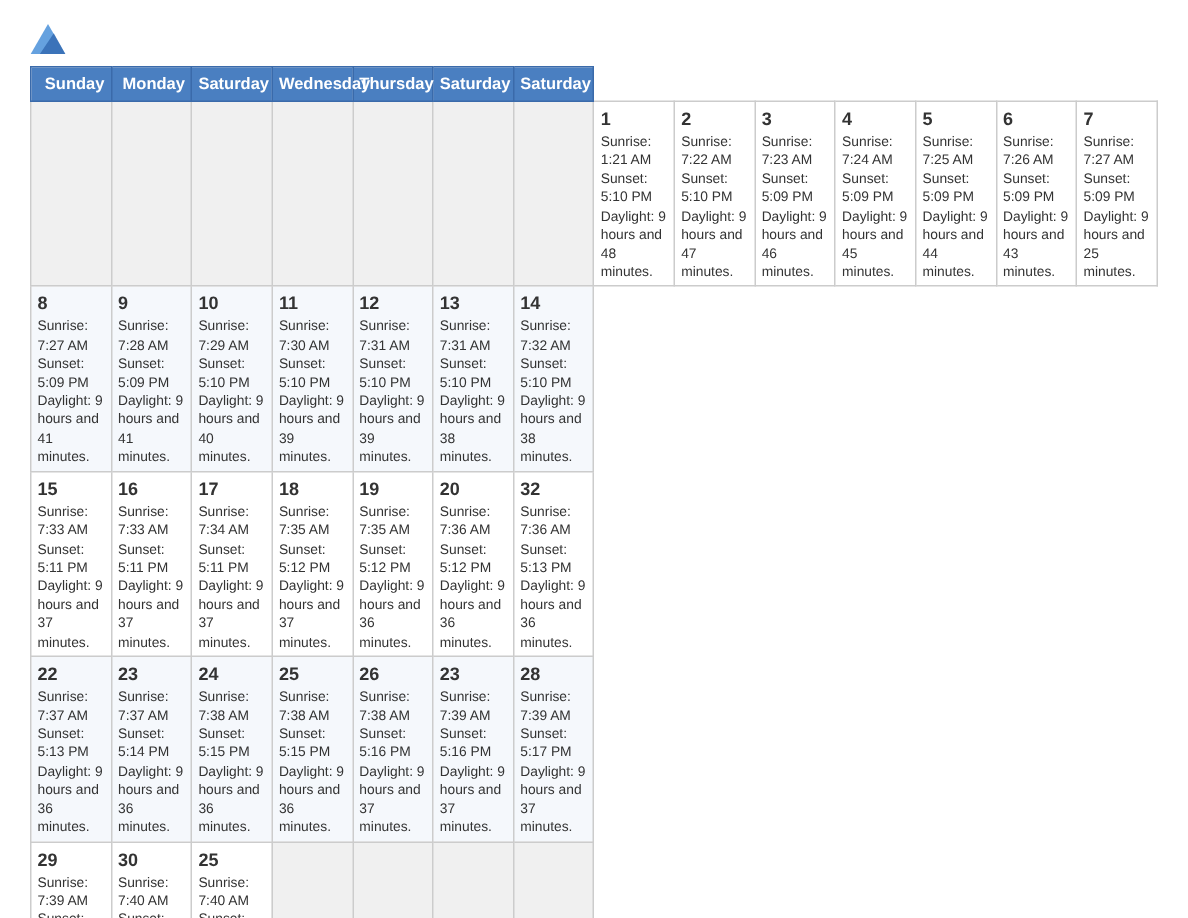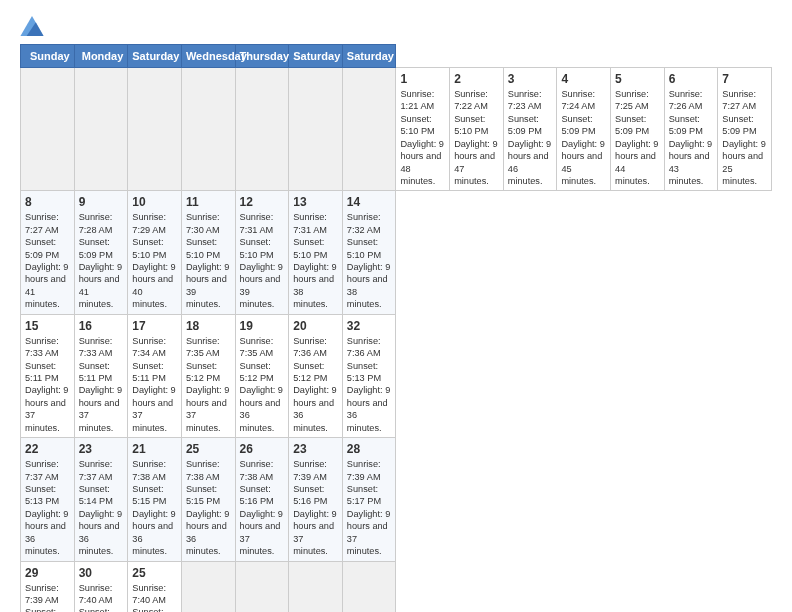--- a/index.html
+++ b/index.html
@@ -311,21 +311,21 @@
       </td>
           <td>
         <span class="day-number">23</span>
         <div class="cell-content">
           <span>Sunrise: 7:37 AM</span><br>
           <span>Sunset: 5:14 PM</span><br>
           <span>Daylight: 9 hours and 36 minutes.</span>
         </div>
       </td>
           <td>
-        <span class="day-number">21</span>
+        <span class="day-number">24</span>
         <div class="cell-content">
           <span>Sunrise: 7:38 AM</span><br>
           <span>Sunset: 5:15 PM</span><br>
           <span>Daylight: 9 hours and 36 minutes.</span>
         </div>
       </td>
           <td>
         <span class="day-number">25</span>
         <div class="cell-content">
           <span>Sunrise: 7:38 AM</span><br>

